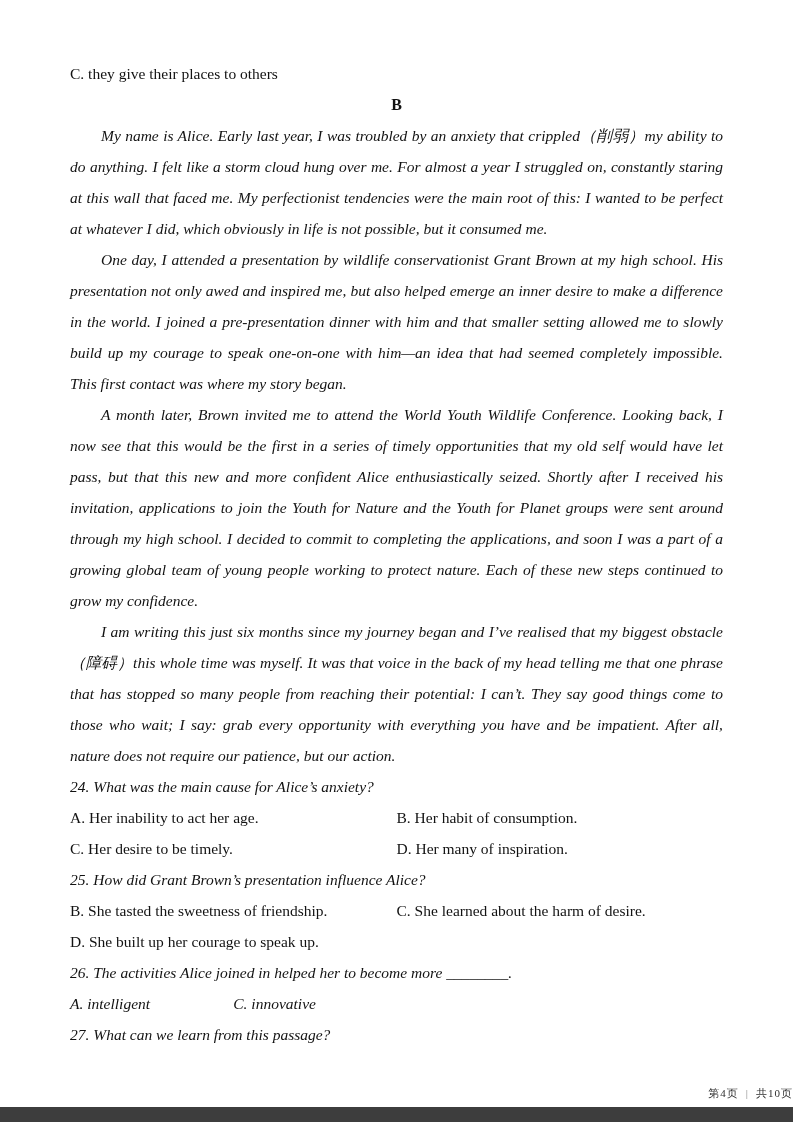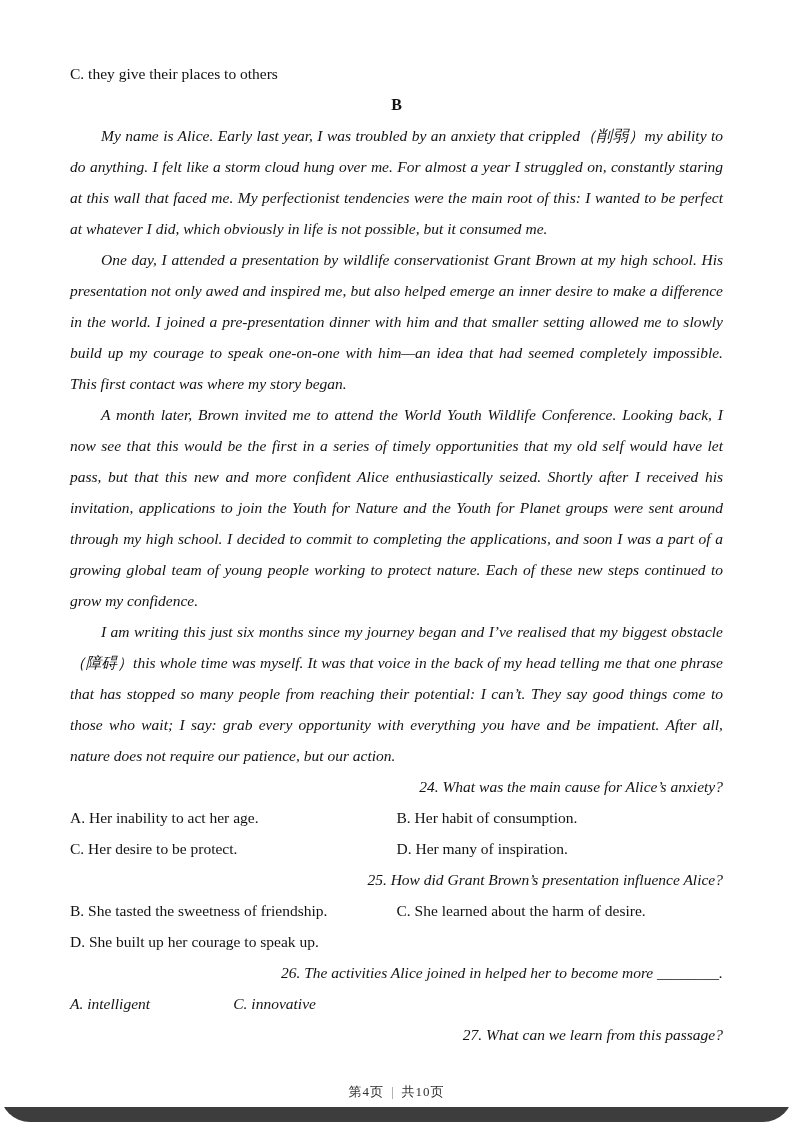--- a/index.html
+++ b/index.html
@@ -5,21 +5,20 @@
   html, body { margin: 0; padding: 0; background: #ffffff; }
   .page {
     position: relative;
     width: 793px;
     height: 1122px;
     background: #ffffff;
     font-family: "Liberation Serif", serif;
     color: #121212;
     overflow: hidden;
     margin: 0 auto;
-    border-radius: 30px;
   }
   .content {
     padding: 58px 70px 0 70px;
     font-size: 15.5px;
     line-height: 31px;
     text-align: justify;
   }
   .content p { margin: 0; font-style: italic; }
   .para { text-indent: 2em; }
   .section-title {
@@ -33,27 +32,27 @@
     grid-template-columns: 1fr 1fr;
     text-align: left;
   }
   .four-col {
     display: grid;
     grid-template-columns: repeat(4, 1fr);
     text-align: left;
     font-style: italic;
   }
   .two-col span, .four-col span { display: block; line-height: 31px; }
-  .stem { text-align: right; }
+  .stem { text-align: left; }
   .footer {
     position: absolute;
     left: 0; right: 0;
     bottom: 21px;
-    text-align: center;
-    font-size: 13px;
+    text-align: right;
+    font-size: 11px;
     color: #2f2f2f;
     letter-spacing: 1px;
   }
   .footer .sep { color: #8a8a8a; margin: 0 7px; }
   .bottom-bar {
     position: absolute;
     left: 0; bottom: 0;
     width: 100%;
     height: 15px;
     background: #3d3d3d;
@@ -73,21 +72,21 @@
 
     <p class="para">My name is Alice. Early last year, I was troubled by an anxiety that crippled（削弱）my ability to do anything. I felt like a storm cloud hung over me. For almost a year I struggled on, constantly staring at this wall that faced me. My perfectionist tendencies were the main root of this: I wanted to be perfect at whatever I did, which obviously in life is not possible, but it consumed me.</p>
     <p class="para">One day, I attended a presentation by wildlife conservationist Grant Brown at my high school. His presentation not only awed and inspired me, but also helped emerge an inner desire to make a difference in the world. I joined a pre-presentation dinner with him and that smaller setting allowed me to slowly build up my courage to speak one-on-one with him—an idea that had seemed completely impossible. This first contact was where my story began.</p>
     <p class="para">A month later, Brown invited me to attend the World Youth Wildlife Conference. Looking back, I now see that this would be the first in a series of timely opportunities that my old self would have let pass, but that this new and more confident Alice enthusiastically seized. Shortly after I received his invitation, applications to join the Youth for Nature and the Youth for Planet groups were sent around through my high school. I decided to commit to completing the applications, and soon I was a part of a growing global team of young people working to protect nature. Each of these new steps continued to grow my confidence.</p>
     <p class="para">I am writing this just six months since my journey began and I’ve realised that my biggest obstacle（障碍）this whole time was myself. It was that voice in the back of my head telling me that one phrase that has stopped so many people from reaching their potential: I can’t. They say good things come to those who wait; I say: grab every opportunity with everything you have and be impatient. After all, nature does not require our patience, but our action.</p>
 
     <p class="stem">24. What was the main cause for Alice’s anxiety?</p>
     <div class="two-col">
       <span>A. Her inability to act her age.</span>
       <span>B. Her habit of consumption.</span>
-      <span>C. Her desire to be protect.</span>
+      <span>C. Her desire to be timely.</span>
       <span>D. Her many of inspiration.</span>
     </div>
 
     <p class="stem">25. How did Grant Brown’s presentation influence Alice?</p>
     <div class="two-col">
       <span>B. She tasted the sweetness of friendship.</span>
       <span>C. She learned about the harm of desire.</span>
       <span>D. She built up her courage to speak up.</span>
     </div>
 

